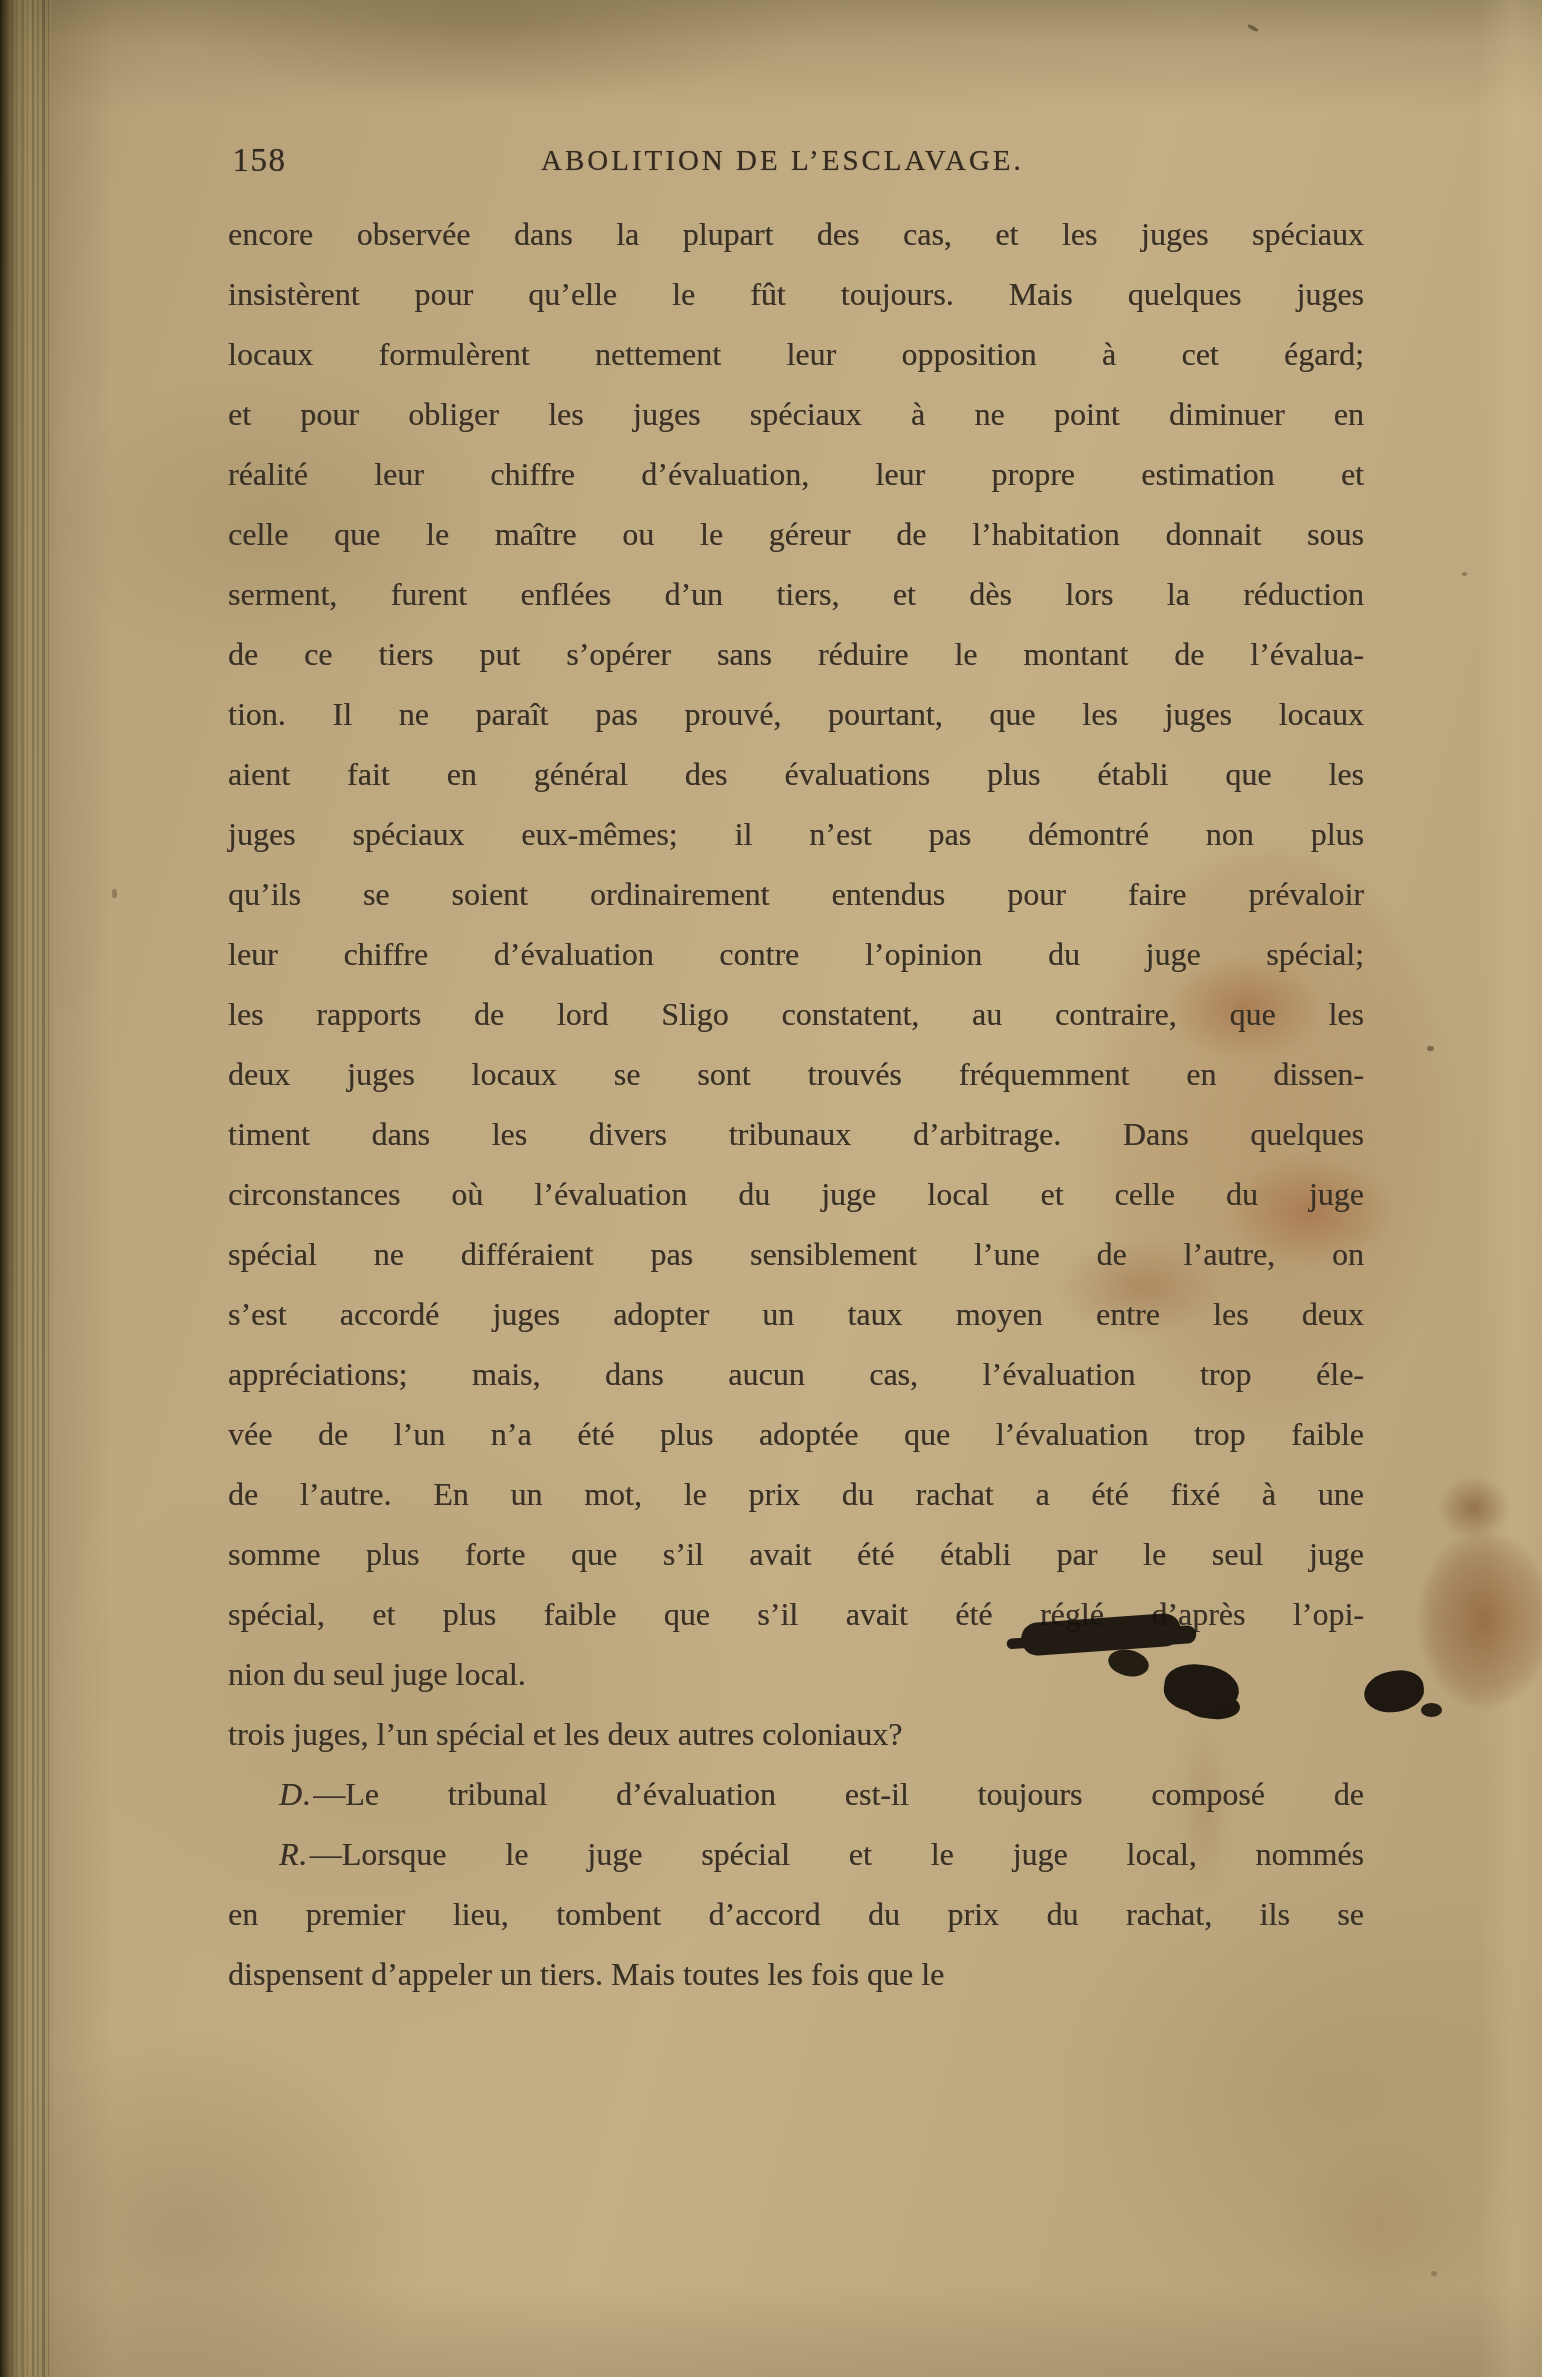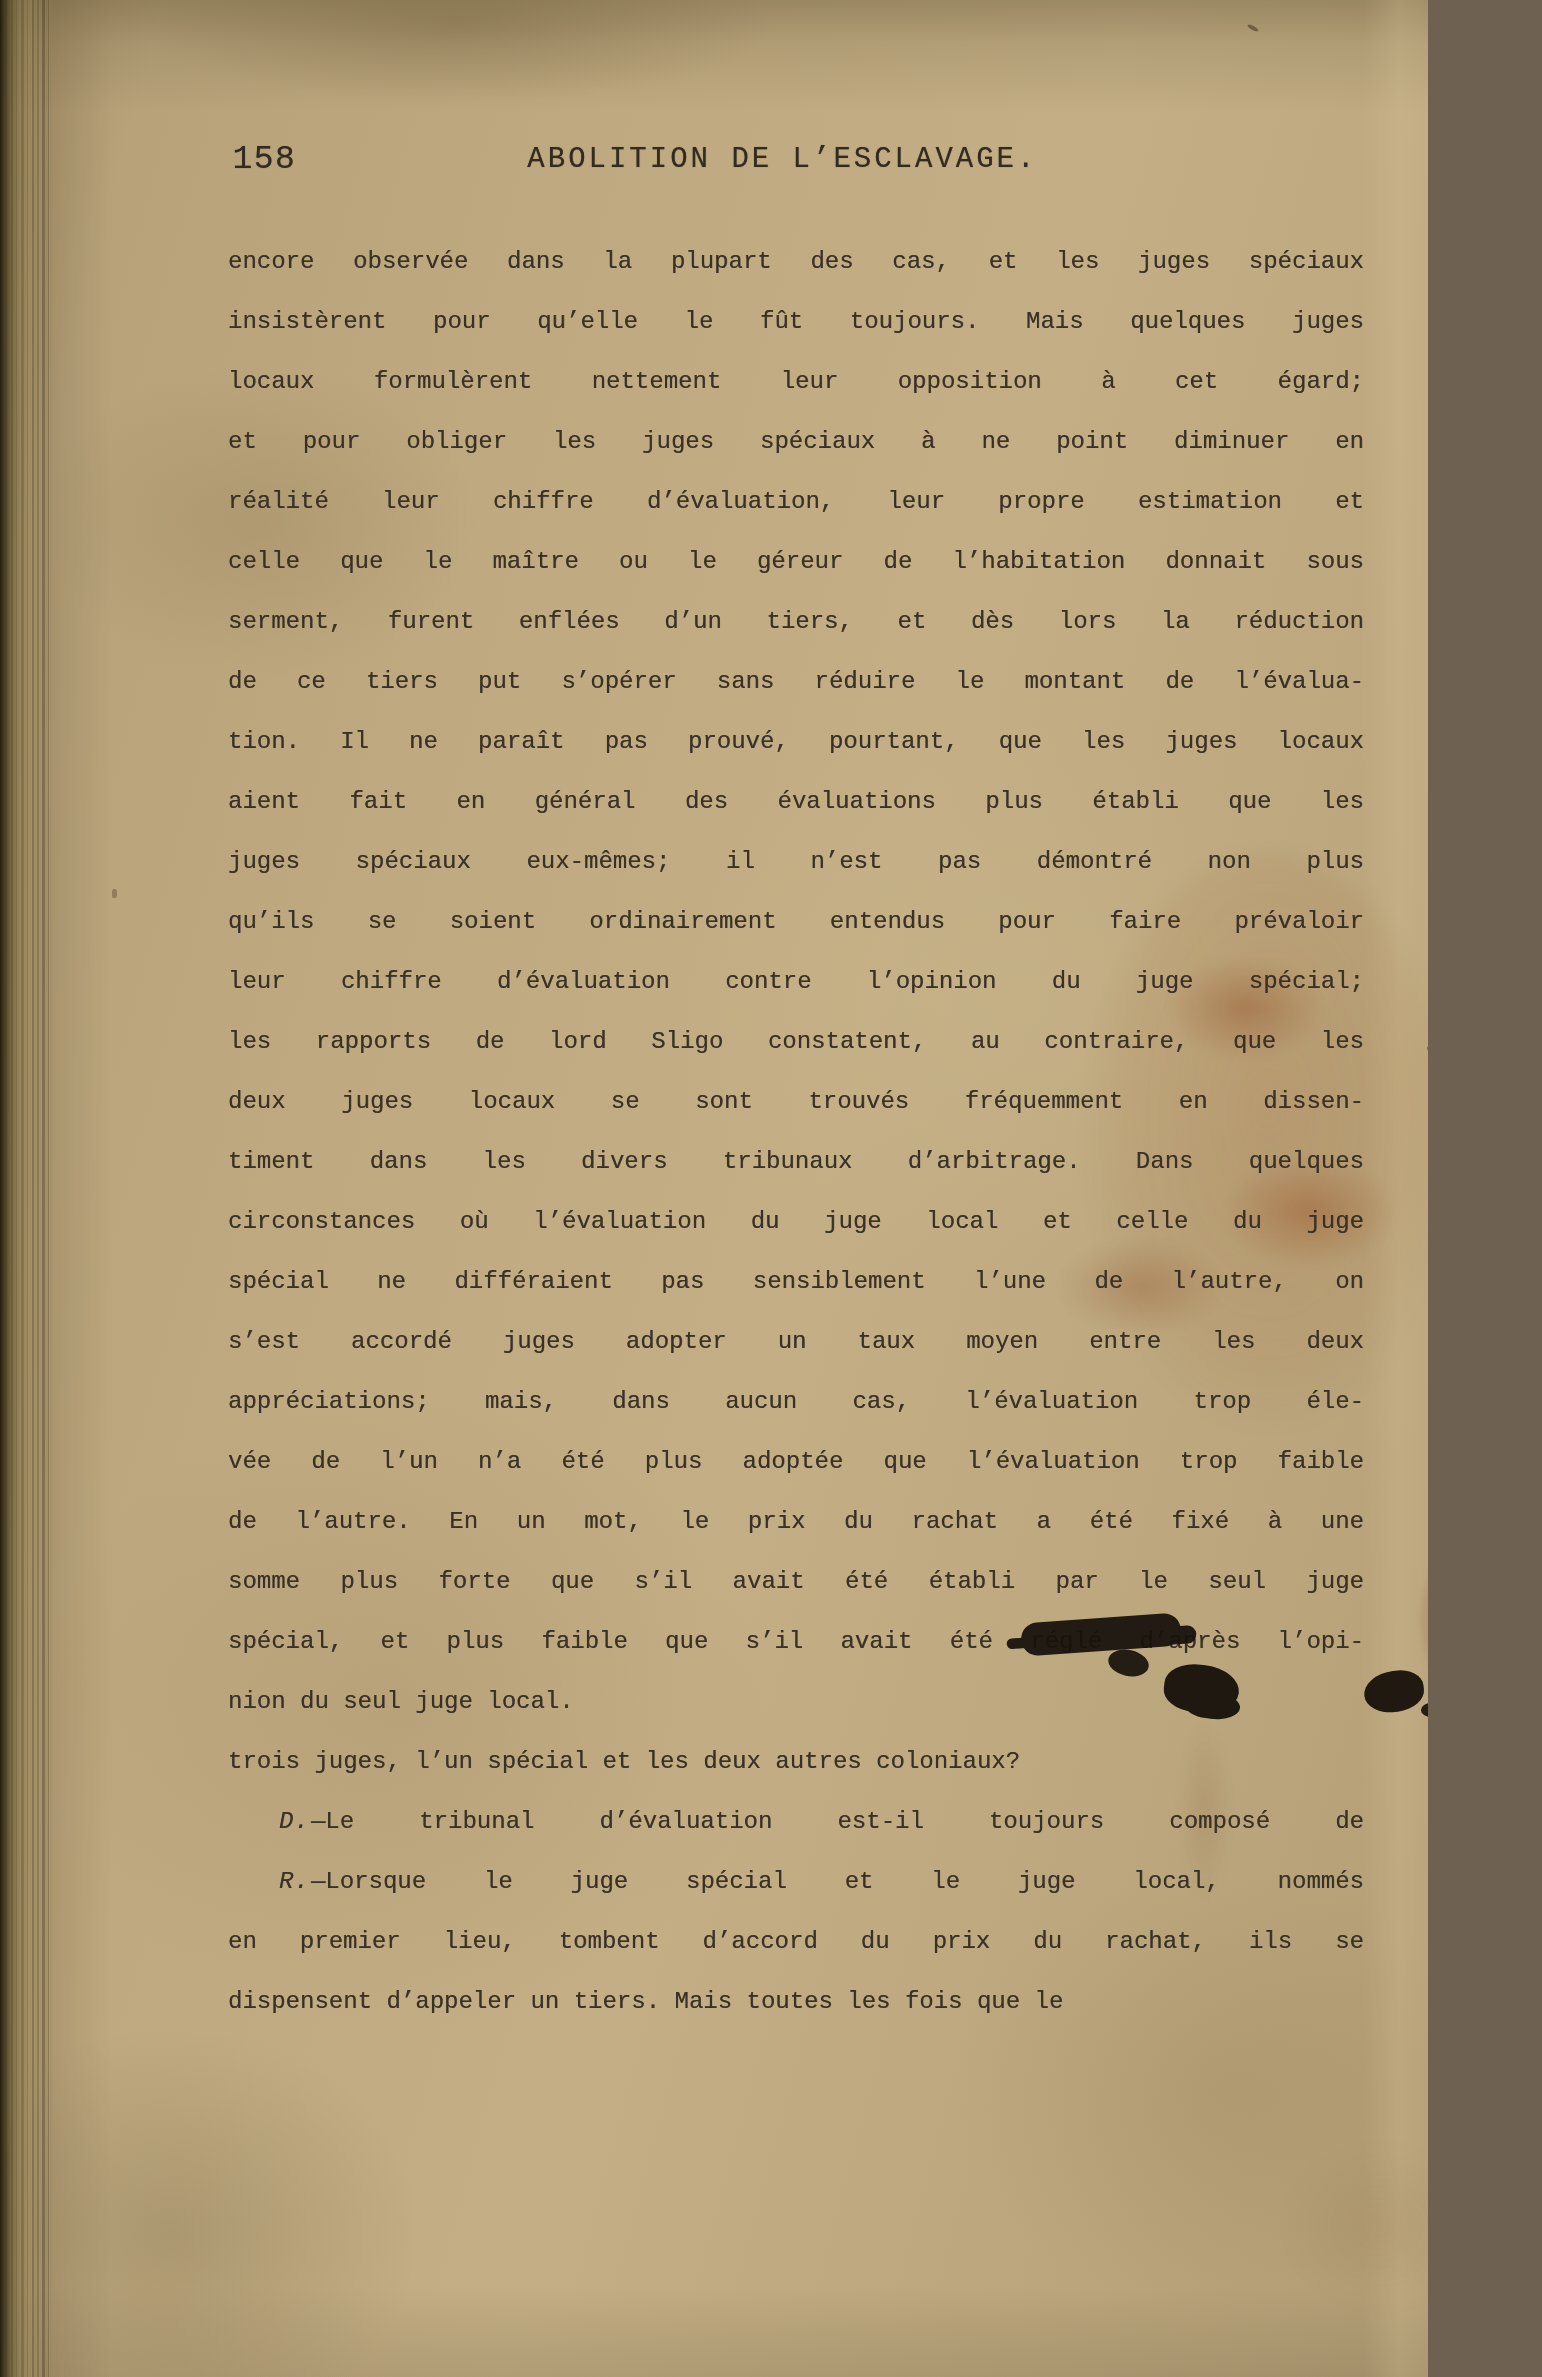--- a/index.html
+++ b/index.html
@@ -1,23 +1,23 @@
 <!DOCTYPE html>
 <html style="font-size:12px"><head>
 <meta charset="utf-8">
 <title>Scanned book page</title>
 <style>
   html,body{margin:0;padding:0;background:#6e6152;}
   .page{
     position:relative;
-    width:1428px;height:2377px;
+    width:1542px;height:2377px;
     overflow:hidden;
     background:
       linear-gradient(105deg,#a8926a 0%,#b7a27a 8%,#bfa980 30%,#c3ae85 55%,#bba67d 80%,#b29d75 100%);
-    font-family:Liberation Mono, monospace;
+    font-family:Liberation Serif, serif;
   }
   
   .mottle{
     position:absolute;inset:0;pointer-events:none;
     background:
       radial-gradient(ellipse 317px 226px at 18% 22%, rgba(122,104,64,.20), transparent 70%),
       radial-gradient(ellipse 423px 106px at 32% 1%, rgba(104,88,50,.30), transparent 75%),
       radial-gradient(ellipse 468px 393px at 70% 42%, rgba(208,188,144,.28), transparent 72%),
       radial-gradient(ellipse 528px 453px at 28% 72%, rgba(120,100,60,.13), transparent 70%),
       radial-gradient(ellipse 393px 317px at 86% 88%, rgba(126,106,66,.16), transparent 70%),
@@ -60,23 +60,23 @@
     text-shadow:0 0 0.9px rgba(50,42,30,.6);
   }
   .running-title{
     position:absolute;left:calc(50% - 13.6px);top:0;transform:translateX(-50%);
     line-height:48px;font-size:29px;letter-spacing:3px;white-space:nowrap;
     text-shadow:0 0 0.9px rgba(50,42,30,.6);
   }
 
   
   .text-block{
-    position:absolute;left:228px;top:232px;width:1136px;
+    position:absolute;left:228px;top:204px;width:1136px;
     color:var(--ink,#3a3126);
-    font-size:24px;
+    font-size:32px;
   }
   .line{
     height:60px;line-height:60px;
     text-align:justify;text-align-last:justify;
     white-space:normal;
     text-shadow:0.3px 0.3px 0.6px rgba(52,44,33,.55);
   }
   .line.end{text-align-last:left;}
   .line.indent{text-indent:51px;}
   .lead{font-style:italic;letter-spacing:0.8px;padding-right:1.5px;}

